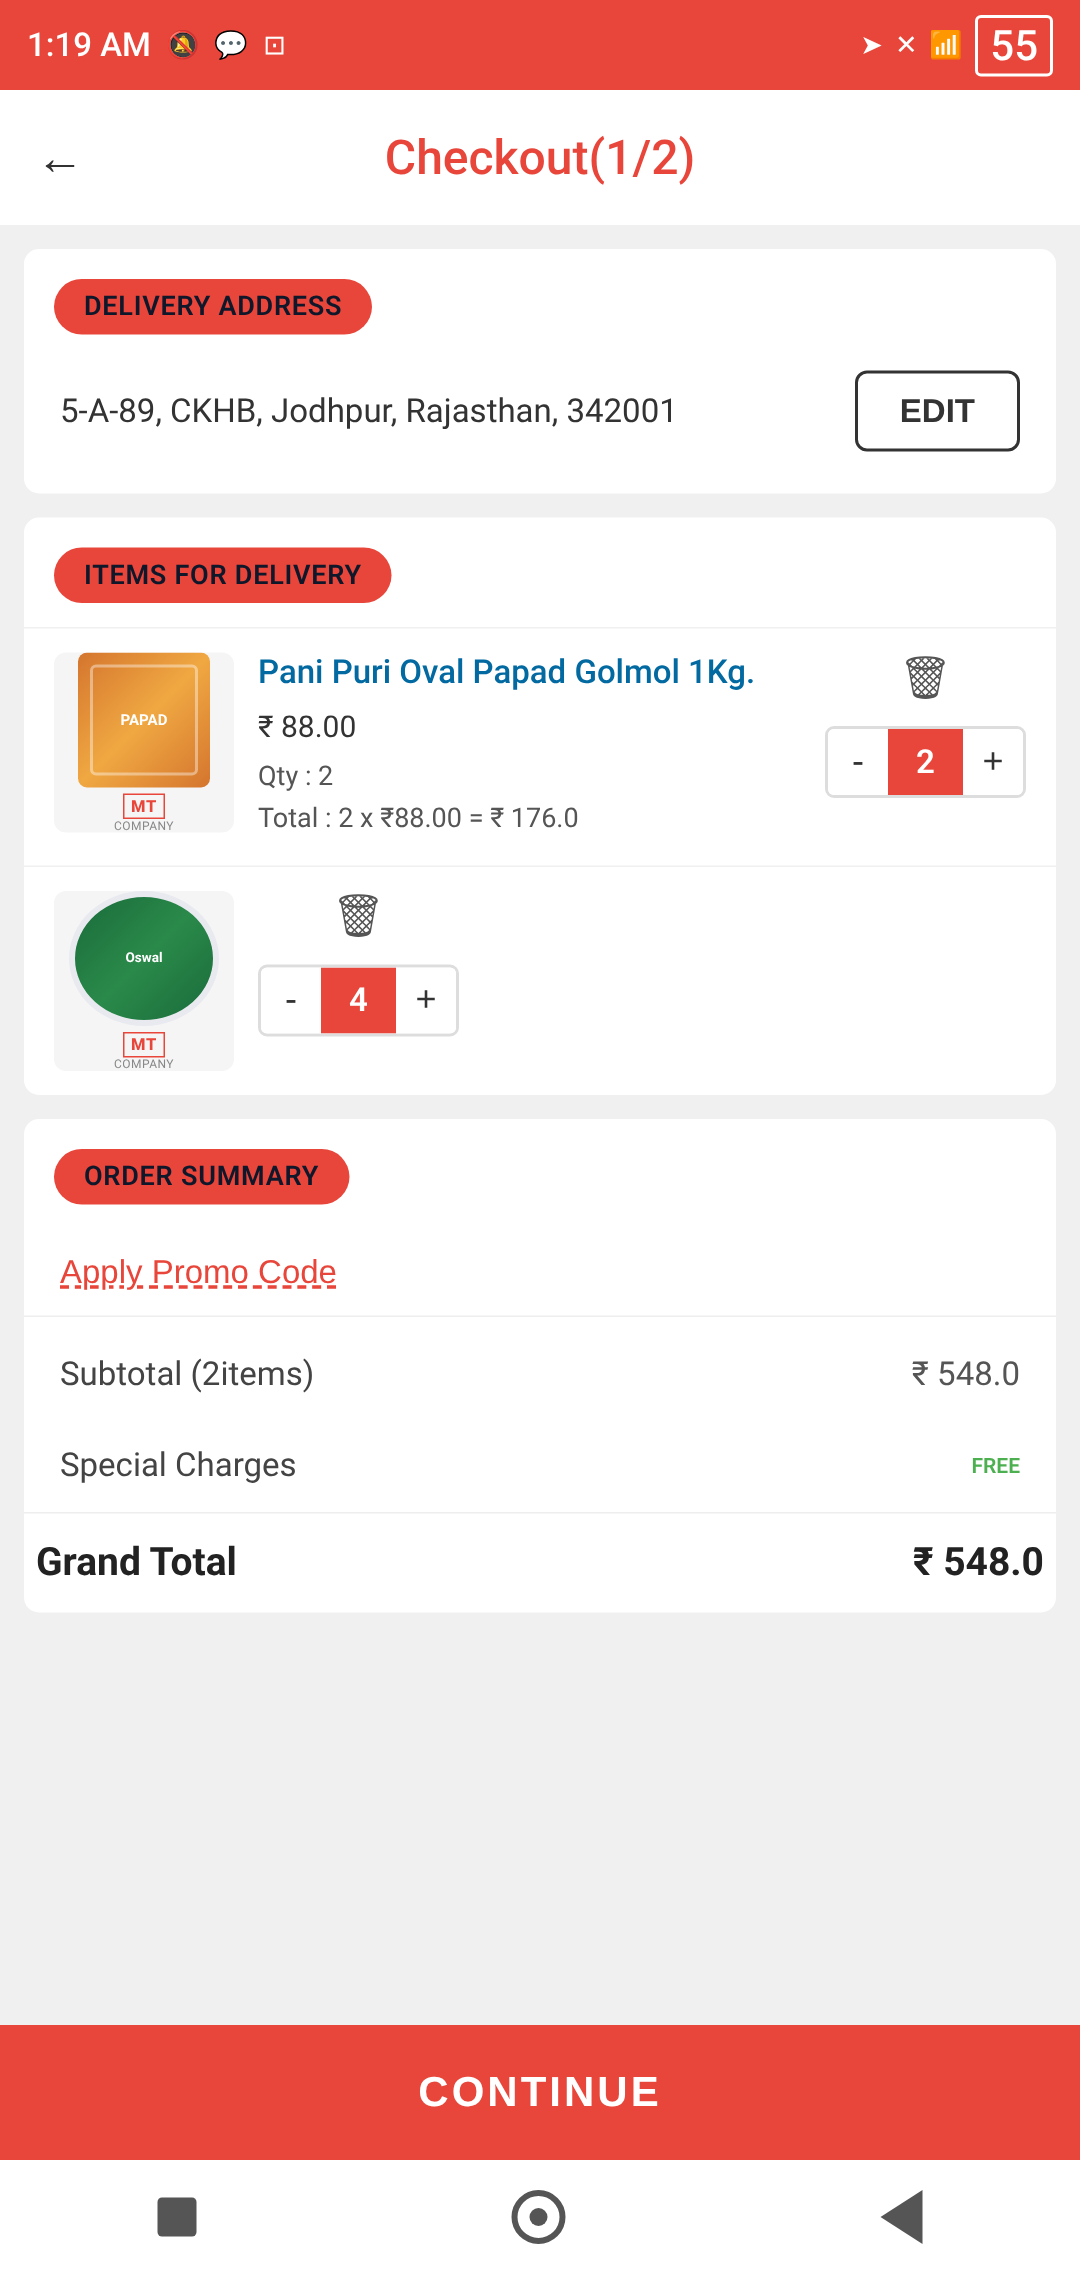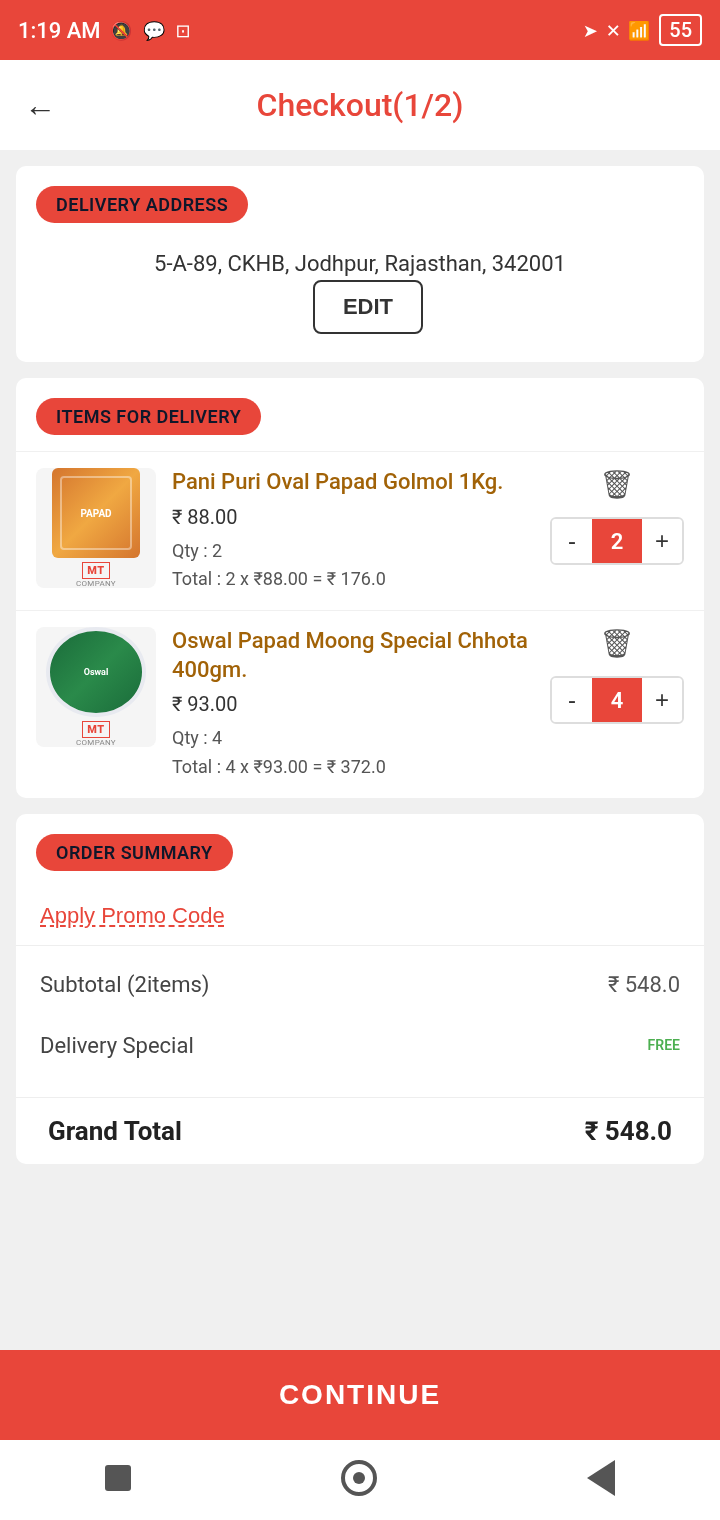--- a/index.html
+++ b/index.html
@@ -85,21 +85,20 @@
       margin: 20px 20px 16px 20px;
       letter-spacing: 0.5px;
     }
 
     
     .address-content {
       display: flex;
       align-items: center;
       justify-content: flex-end;
       padding: 8px 24px 28px 24px;
-      flex-direction: column;
     }
     .address-text {
       font-size: 22px;
       color: #333;
       line-height: 1.5;
       flex: 1;
     }
     .edit-btn {
       border: 2px solid #333;
       background: white;
@@ -166,21 +165,21 @@
       border-radius: 50%;
       position: relative;
       border: 4px solid #e8eaf0;
     }
     .item-details {
       flex: 1;
     }
     .item-name {
       font-size: 22px;
       font-weight: 500;
-      color: #a16207;
+      color: #0369a1;
       line-height: 1.3;
       margin-bottom: 8px;
     }
     .item-price {
       font-size: 20px;
       color: #333;
       margin-bottom: 8px;
     }
     .item-qty-total {
       font-size: 18px;
@@ -265,23 +264,23 @@
     }
     .summary-value-free {
       font-size: 14px;
       color: #4caf50;
       font-weight: 600;
     }
     .summary-row-grand {
       display: flex;
       justify-content: space-between;
       align-items: center;
-      padding: 18px 32px;
+      padding: 18px 8px;
       border-top: 1px solid #eee;
-      margin-top: 21px;
+      margin-top: 0;
     }
     .grand-label {
       font-size: 26px;
       font-weight: 700;
       color: #222;
     }
     .grand-value {
       font-size: 26px;
       font-weight: 700;
       color: #222;
@@ -372,21 +371,21 @@
   <div class="status-bar-left">
     <span>1:19 AM</span>
     <span class="status-icon">🔕</span>
     <span class="status-icon">💬</span>
     <span class="status-icon">⊡</span>
   </div>
   <div class="status-bar-right">
     <span class="status-icon">➤</span>
     <span class="status-icon">✕</span>
     <span class="status-icon">📶</span>
-    <span style="border:2px solid white;border-radius:4px;padding:2px 8px;font-size:20px;text-align:center;">55</span>
+    <span style="border:2px solid white;border-radius:4px;padding:2px 8px;font-size:28px;text-align:center;">55</span>
   </div>
 </div>
 
 <div class="header">
   <button class="back-btn">←</button>
   <span class="header-title">Checkout(1/2)</span>
 </div>
 
 <div class="main-content">
 
@@ -438,28 +437,20 @@
         <div class="item-image-inner">
           <div class="product-img-2">
             <span style="color:white;font-size:9px;font-weight:bold;position:absolute;top:50%;left:50%;transform:translate(-50%,-50%);text-align:center;width:70px;">Oswal</span>
           </div>
           <div style="display:flex;flex-direction:column;align-items:center;">
             <span class="mt-logo">MT</span>
             <span class="mt-sub">COMPANY</span>
           </div>
         </div>
       </div>
-      <div class="item-details">
-        <div class="item-name">Oswal Papad Moong Special Chhota 400gm.</div>
-        <div class="item-price">₹ 93.00</div>
-        <div class="item-qty-total">
-          <div>Qty : 4</div>
-          <div>Total : 4 x ₹93.00 = ₹ 372.0</div>
-        </div>
-      </div>
       <div class="item-actions">
         <span class="trash-icon">🗑</span>
         <div class="qty-control">
           <button class="qty-btn">-</button>
           <div class="qty-value">4</div>
           <button class="qty-btn">+</button>
         </div>
       </div>
     </div>
   </div>
@@ -470,21 +461,21 @@
     <button class="promo-link">Apply Promo Code</button>
 
     <div class="summary-divider"></div>
 
     <div class="summary-row">
       <span class="summary-label">Subtotal (2items)</span>
       <span class="summary-value">₹ 548.0</span>
     </div>
 
     <div class="summary-row">
-      <span class="summary-label">Delivery Special</span>
+      <span class="summary-label">Special Charges</span>
       <span class="summary-value-free">FREE</span>
     </div>
 
     <div class="summary-row-grand">
       <span class="grand-label">Grand Total</span>
       <span class="grand-value">₹ 548.0</span>
     </div>
   </div>
 
 </div>

